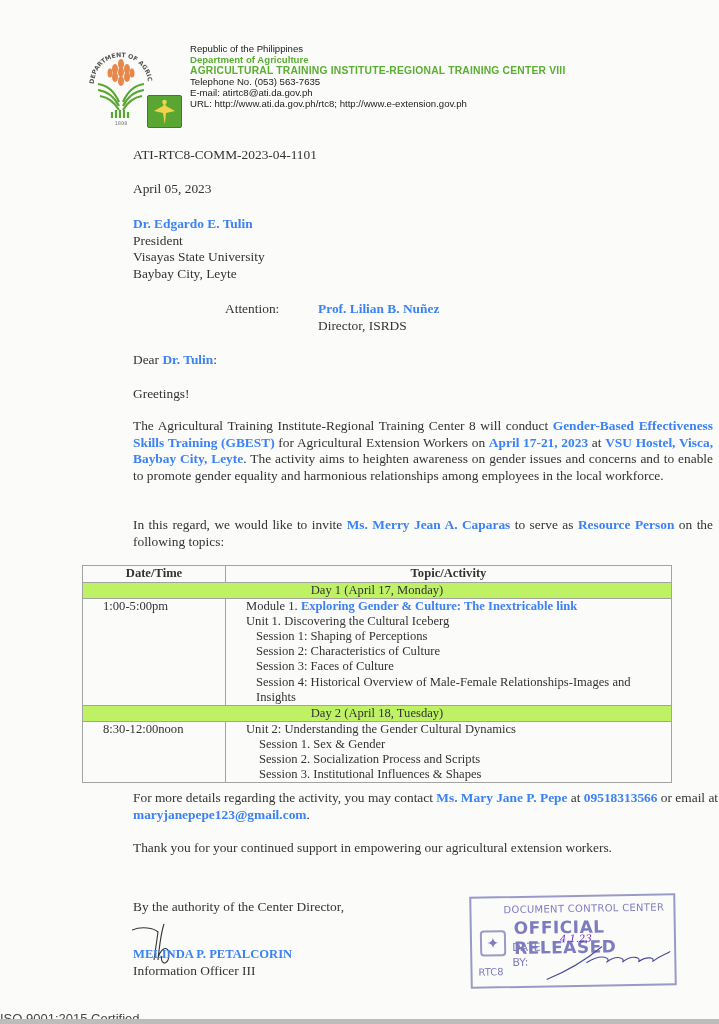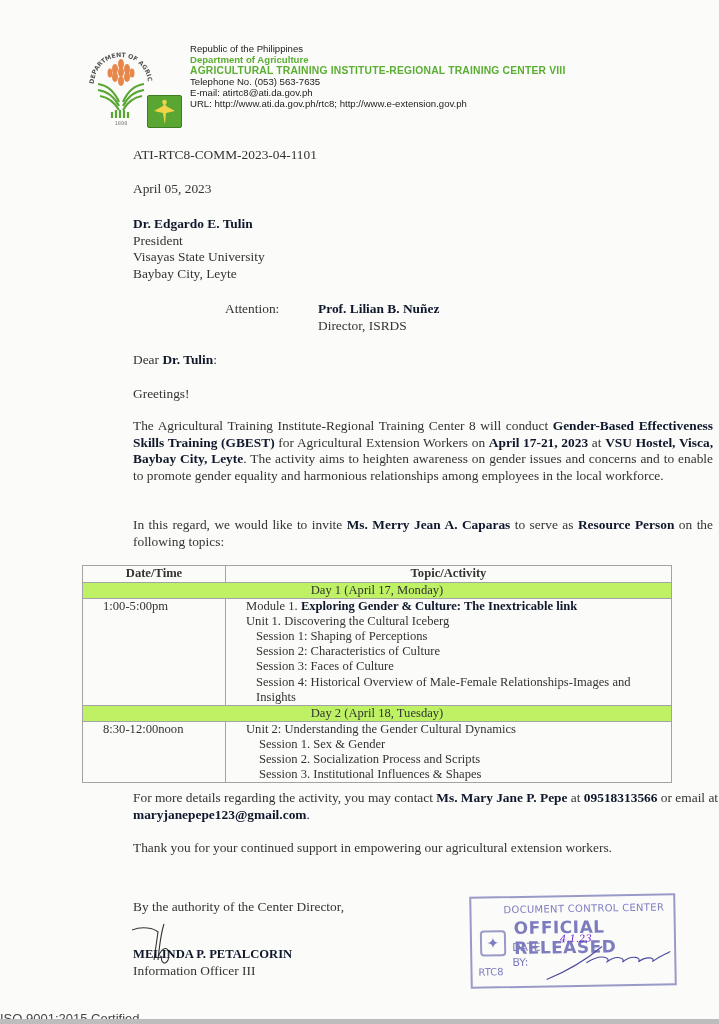--- a/index.html
+++ b/index.html
@@ -11,21 +11,21 @@
   }
   .abs { position: absolute; }
   
   .logo { left: 86px; top: 40px; width: 70px; height: 86px; }
   .seal2 { left: 147px; top: 95px; width: 33px; height: 31px; background: #5aa632; border: 1px solid #3e7d24; border-radius: 2px; }
   .lh { left: 190px; top: 43px; font-family: "Liberation Sans", sans-serif; font-size: 9.6px; line-height: 11.1px; color: #222; }
   .lh .green { color: #5aae32; font-weight: bold; }
   .lh .green.big { font-size: 10.3px; letter-spacing: 0.2px; }
   
   .txt { font-family: "Liberation Serif", "DejaVu Serif", serif; font-size: 13.4px; color: #333; line-height: 16.6px; margin-left: 46px; }
-  .b { font-weight: bold; color: #0f172a; }
+  .b { font-weight: bold; color: #3b82f6; }
   .para { left: 87px; width: 580px; text-align: justify; }
   
   table.sched { position: absolute; left: 82px; top: 565px; width: 590px; border-collapse: collapse; font-family: "Liberation Serif", serif; font-size: 12.6px; color: #333; }
   table.sched td, table.sched th { border: 1px solid #a3a3a3; padding: 0 20px; vertical-align: top; line-height: 15.1px; }
   table.sched th { font-weight: bold; text-align: center; height: 16px; }
   table.sched td.day { background: #bef264; text-align: center; font-weight: normal; }
   table.sched td.dt { width: 102px; }
   .ind { padding-left: 10px; display: block; }
   .ind2 { padding-left: 13px; display: block; }
   

